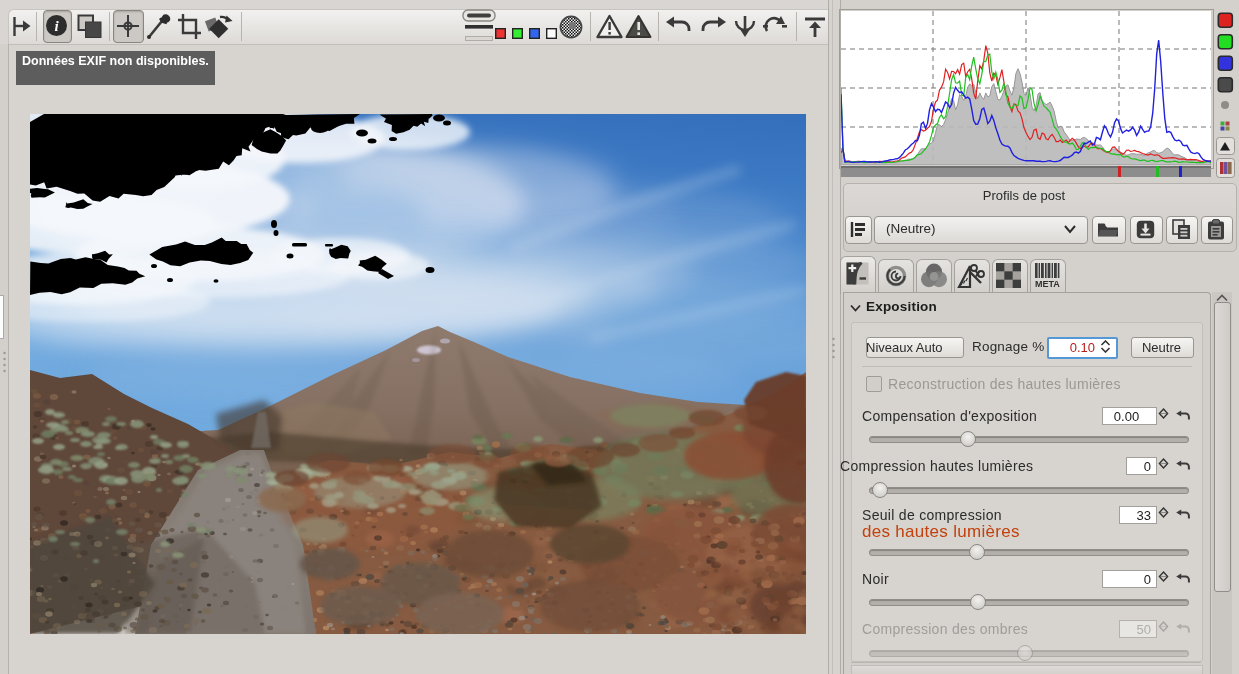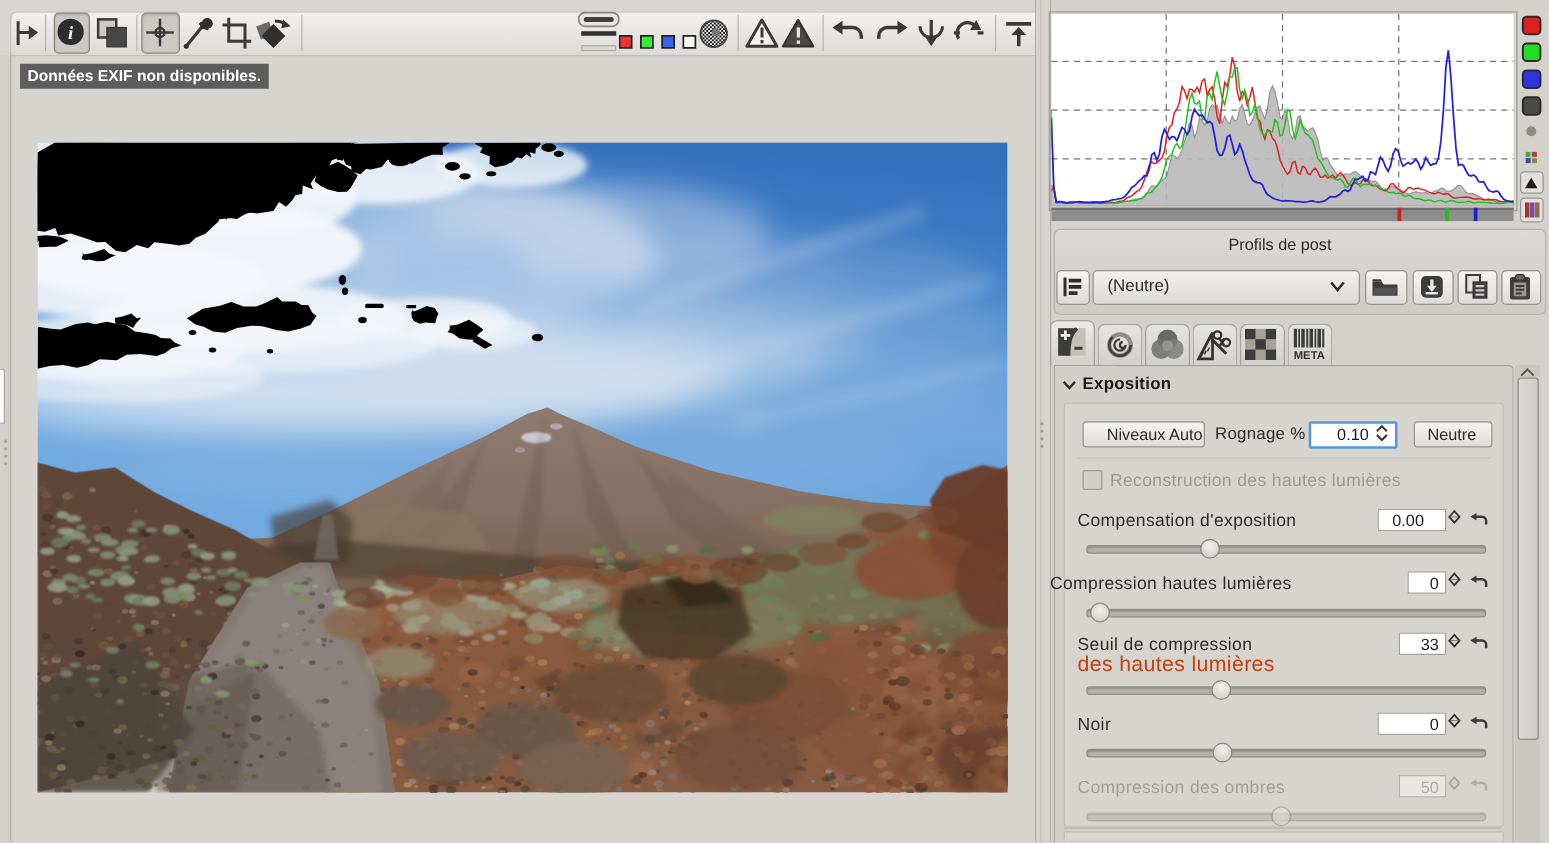--- a/index.html
+++ b/index.html
@@ -117,21 +117,21 @@
     </svg>
 <div class="sep" style="left:796px;top:12px;height:29px"></div>
 <svg class="abs" style="left:804px;top:16px" width="22" height="22" viewBox="0 0 22 22">
 <path d="M1,3 H21" stroke="#3a3a3a" stroke-width="3"></path>
 <path d="M11,8 V21" stroke="#3a3a3a" stroke-width="2.8"></path>
 <path d="M5,12 L11,5.5 L17,12 Z" fill="#3a3a3a"></path>
     </svg>
 </div>
 
 <div class="abs" style="left:16px;top:51px;width:auto;height:17px;background:#5d5d5d;color:#fff;
-     font-weight:bold;font-size:12.5px;padding:3px 6px 0 6px;">Données EXIF non disponibles.</div>
+     font-weight:bold;font-size:12.5px;padding:3px 6px 14px 6px;">Données EXIF non disponibles.</div>
 
 <svg class="abs" id="photosvg" style="left:30px;top:114px" width="776" height="520" viewBox="0 0 776 520" xmlns="http://www.w3.org/2000/svg">
 <defs>
 <linearGradient id="sky" x1="0" y1="0" x2="0" y2="1">
  <stop offset="0" stop-color="#3a76c0"></stop>
  <stop offset="0.22" stop-color="#4685cb"></stop>
  <stop offset="0.42" stop-color="#5e9ad7"></stop>
  <stop offset="0.60" stop-color="#71aadf"></stop>
 </linearGradient>
 <radialGradient id="skyx" cx="1" cy="0" r="1.1">
@@ -2322,24 +2322,24 @@
 </g>
 <text x="1" y="25" font-family="Liberation Sans,sans-serif" font-size="9" font-weight="bold" fill="#2f2f2f">META</text>
     </svg>
 <div class="abs" style="left:843px;top:292px;width:366px;height:382px;border:1px solid #a5a19c;border-bottom:none;border-radius:0 4px 0 0;background:#d2cfca"></div>
 <svg class="abs" style="left:849px;top:303px" width="13" height="10" viewBox="0 0 13 10">
       <path d="M2,2.5 L6.5,7.5 L11,2.5" stroke="#2b2b2b" stroke-width="1.8" fill="none"></path>
     </svg>
 <div class="abs" style="left:866px;top:299px;font-size:13.5px;font-weight:bold;letter-spacing:0.2px;color:#1c1c1c">Exposition</div>
 <div class="abs" style="left:851px;top:322px;width:350px;height:338px;border:1px solid #c2bfba;border-radius:3px;background:#d7d4d0"></div>
 <div class="btn" style="left:866px;top:337px;width:96px;height:19px;border-radius:3px"></div>
-<div class="abs" style="left:866px;top:340px;width:96px;text-align:right;font-size:13px;color:#2b2b2b">Niveaux Auto</div>
+<div class="abs" style="left:866px;top:340px;width:96px;text-align:left;font-size:13px;color:#2b2b2b">Niveaux Auto</div>
 <div class="abs" style="left:972px;top:339px;font-size:13.5px;letter-spacing:0.2px;color:#2b2b2b">Rognage %</div>
 <div class="abs" style="left:1047px;top:337px;width:67px;height:18px;background:#fff;border:2px solid #5598d8;border-radius:2px"></div>
-<div class="abs" style="left:1049px;top:340px;width:46px;text-align:right;font-size:13px;color:#0f172a">0.10</div>
+<div class="abs" style="left:1049px;top:340px;width:46px;text-align:right;font-size:13px;color:#b91c1c">0.10</div>
 <svg class="abs" style="left:1100px;top:340px" width="11" height="13" viewBox="0 0 11 13">
 <path d="M1.5,5 L5.5,1 L9.5,5" stroke="#333" stroke-width="1.6" fill="none"></path>
 <path d="M1.5,8 L5.5,12 L9.5,8" stroke="#333" stroke-width="1.6" fill="none"></path>
     </svg>
 <div class="btn" style="left:1131px;top:337px;width:61px;height:19px;border-radius:3px"></div>
 <div class="abs" style="left:1131px;top:340px;width:61px;text-align:center;font-size:13px;color:#2b2b2b">Neutre</div>
 <div class="abs" style="left:862px;top:366px;width:330px;height:1px;background:#c0bdb8"></div>
 <div class="abs" style="left:866px;top:376px;width:14px;height:14px;background:#d2cfca;border:1px solid #a09d98;border-radius:2px"></div>
 <div class="abs" style="left:888px;top:376px;font-size:14px;letter-spacing:0.3px;color:#9b9893">Reconstruction des hautes lumières</div>
 </div>

